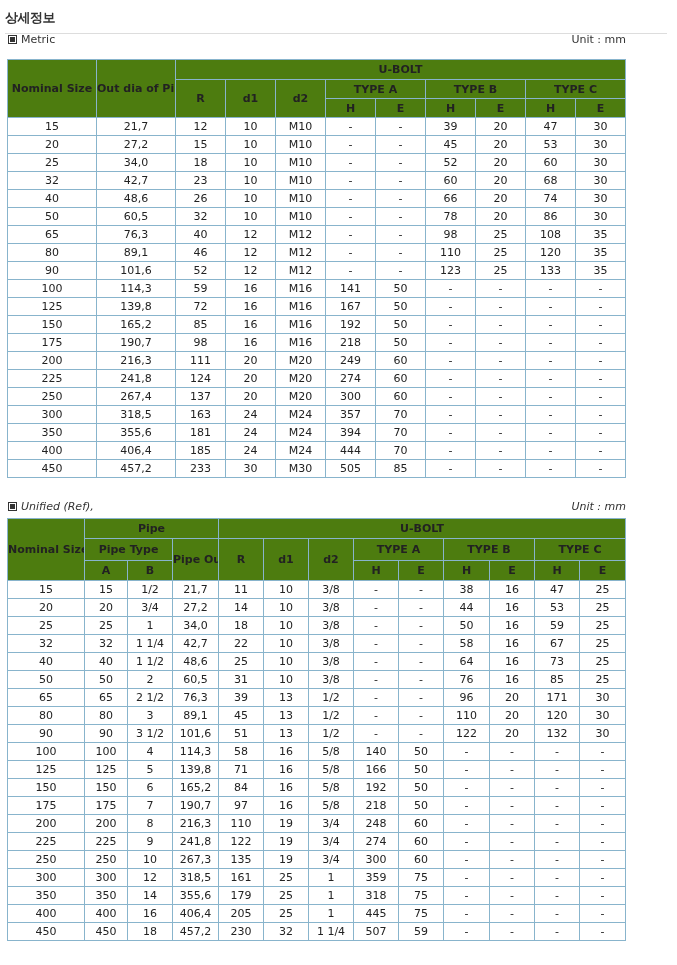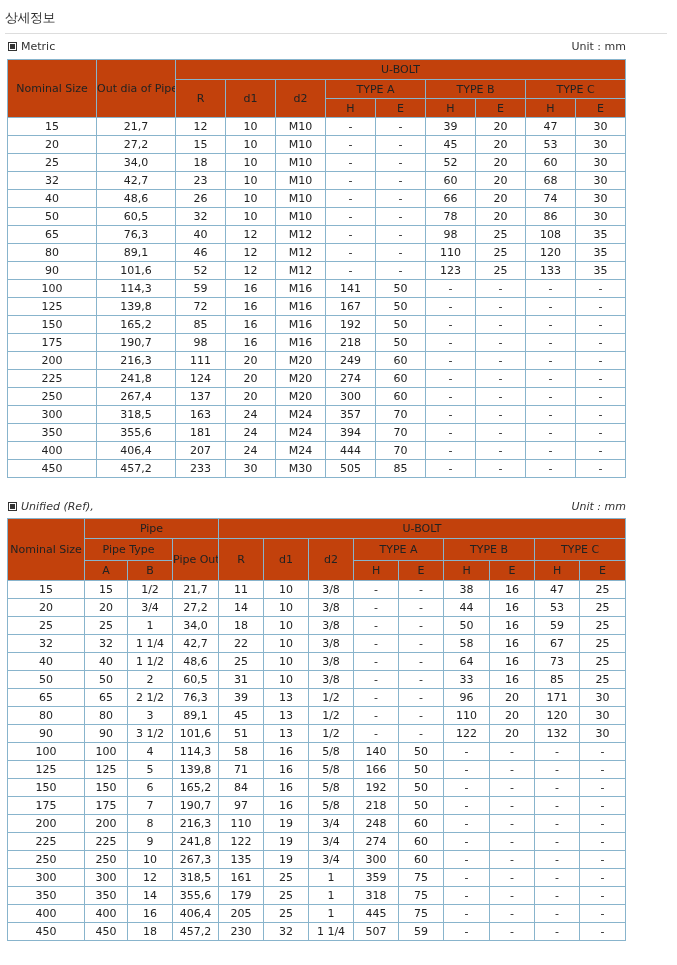--- a/index.html
+++ b/index.html
@@ -1,43 +1,43 @@
 <!DOCTYPE html>
 <html><head>
   <meta charset="utf-8">
   <style>
     html, body { margin: 0; padding: 0; background: #ffffff; }
     body { width: 677px; height: 965px; position: relative; font-family: "DejaVu Sans", "Liberation Sans", sans-serif; color: #222; overflow: hidden; }
-    .page-title { position: absolute; left: 5px; top: 9px; font-size: 13px; font-weight: normal; color: #333; letter-spacing: -0.5px; }
+    .page-title { position: absolute; left: 5px; top: 9px; font-size: 13px; font-weight: bold; color: #333; letter-spacing: -0.5px; }
     .title-rule { position: absolute; left: 5px; top: 33px; width: 662px; height: 1px; background: #dddddd; }
     .section-head { position: absolute; left: 8px; width: 618px; font-size: 11px; color: #333; height: 14px; line-height: 14px; }
     .section-head .sq { display: inline-block; width: 7px; height: 7px; border: 1px solid #333; position: relative; vertical-align: middle; margin-right: 4px; margin-top: -2px; }
     .section-head .sq::after { content: ""; position: absolute; left: 1px; top: 1px; width: 5px; height: 5px; background: #333; }
     .section-head .unit { position: absolute; right: 0; top: 0; }
     table.spec { position: absolute; left: 7px; border-collapse: collapse; font-size: 11px; table-layout: fixed; }
     table.spec th, table.spec td { border: 1px solid #88b4cc; text-align: center; padding: 0; overflow: hidden; white-space: nowrap; }
-    table.spec th { background: #c2410c; font-weight: normal; color: #222; line-height: 13px; }
+    table.spec th { background: #4d7c0f; font-weight: bold; color: #222; line-height: 13px; }
     table.spec td { background: #ffffff; height: 17px; line-height: 17px; }
     #t1 { top: 59px; width: 619px; }
     #t2 { top: 518px; width: 618px; }
     #t1 thead tr.h1 th { height: 19px; }
     #t1 thead tr.h2 th { height: 18px; }
     #t1 thead tr.h3 th { height: 18px; }
     #t2 thead tr.h1 th { height: 19px; }
     #t2 thead tr.h2 th { height: 21px; }
     #t2 thead tr.h3 th { height: 19px; }
     th.wrap { white-space: normal; }
   </style>
 </head>
 <body>
 
 <div class="page-title">상세정보</div>
 <div class="title-rule"></div>
 
-<div class="section-head" style="top:40px;">
+<div class="section-head" style="top:33px;">
   <span class="sq"></span><span>Metric</span>
   <span class="unit">Unit : mm</span>
 </div>
 
 <table class="spec" id="t1">
   <colgroup>
     <col style="width:89px">
       <col style="width:79px">
     <col style="width:50px">
       <col style="width:50px">
@@ -303,21 +303,21 @@
         <td>394</td>
         <td>70</td>
         <td>-</td>
         <td>-</td>
         <td>-</td>
         <td>-</td>
       </tr>
       <tr>
         <td>400</td>
         <td>406,4</td>
-        <td>207</td>
+        <td>185</td>
         <td>24</td>
         <td>M24</td>
         <td>444</td>
         <td>70</td>
         <td>-</td>
         <td>-</td>
         <td>-</td>
         <td>-</td>
       </tr>
       <tr>
@@ -463,21 +463,21 @@
       <tr>
         <td>50</td>
         <td>50</td>
         <td>2</td>
         <td>60,5</td>
         <td>31</td>
         <td>10</td>
         <td>3/8</td>
         <td>-</td>
         <td>-</td>
-        <td>33</td>
+        <td>76</td>
         <td>16</td>
         <td>85</td>
         <td>25</td>
       </tr>
       <tr>
         <td>65</td>
         <td>65</td>
         <td>2 1/2</td>
         <td>76,3</td>
         <td>39</td>

